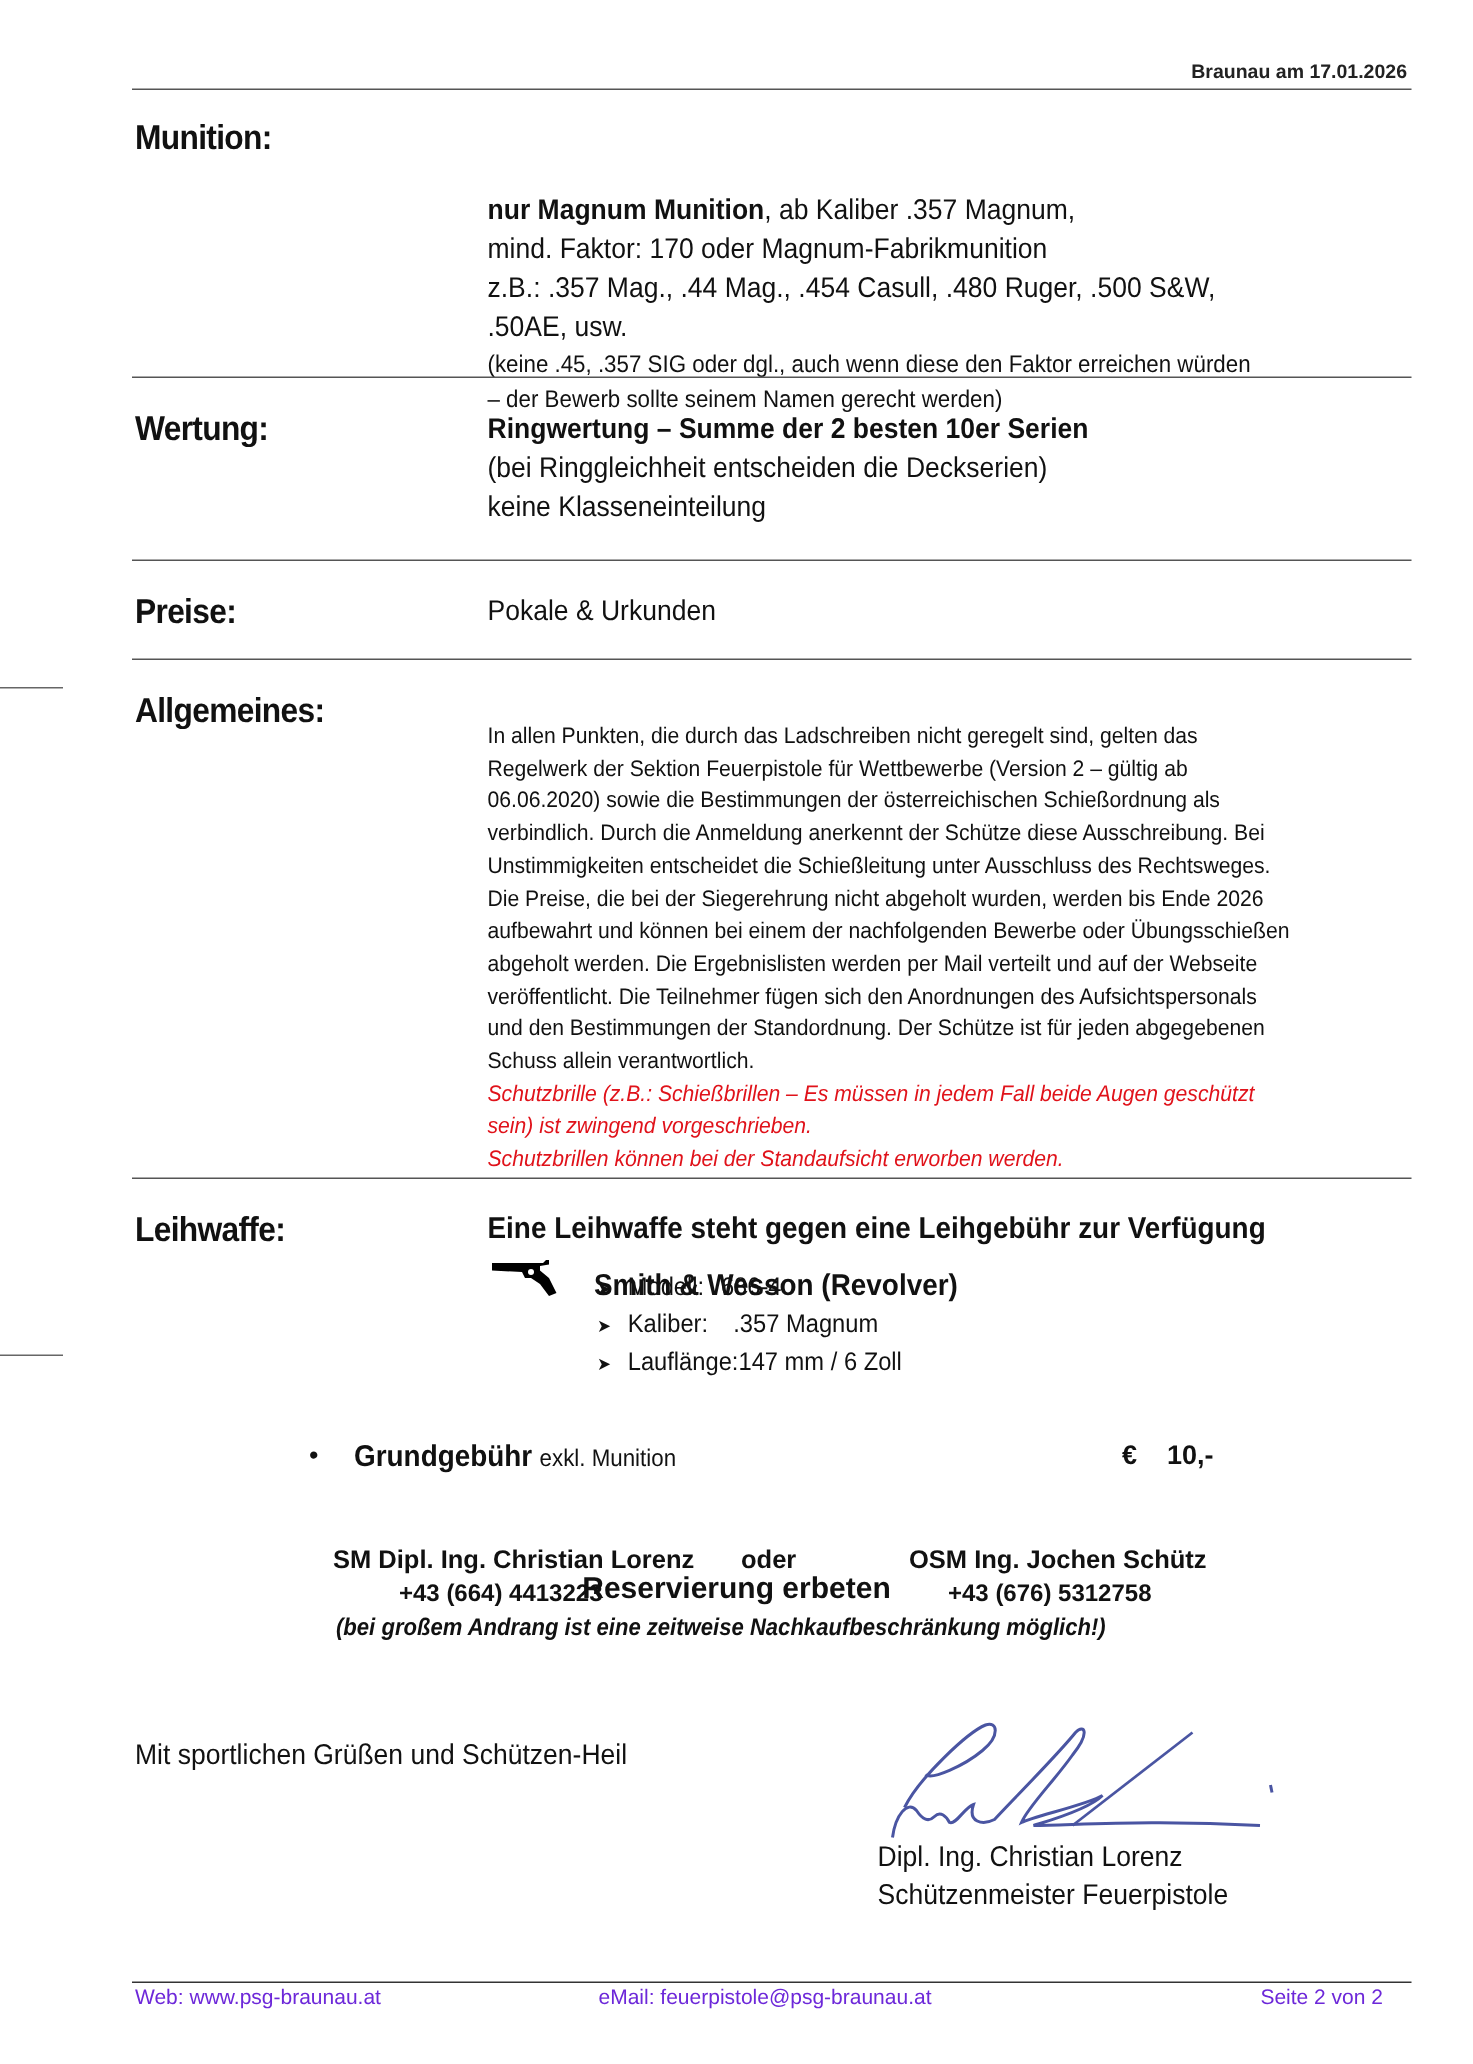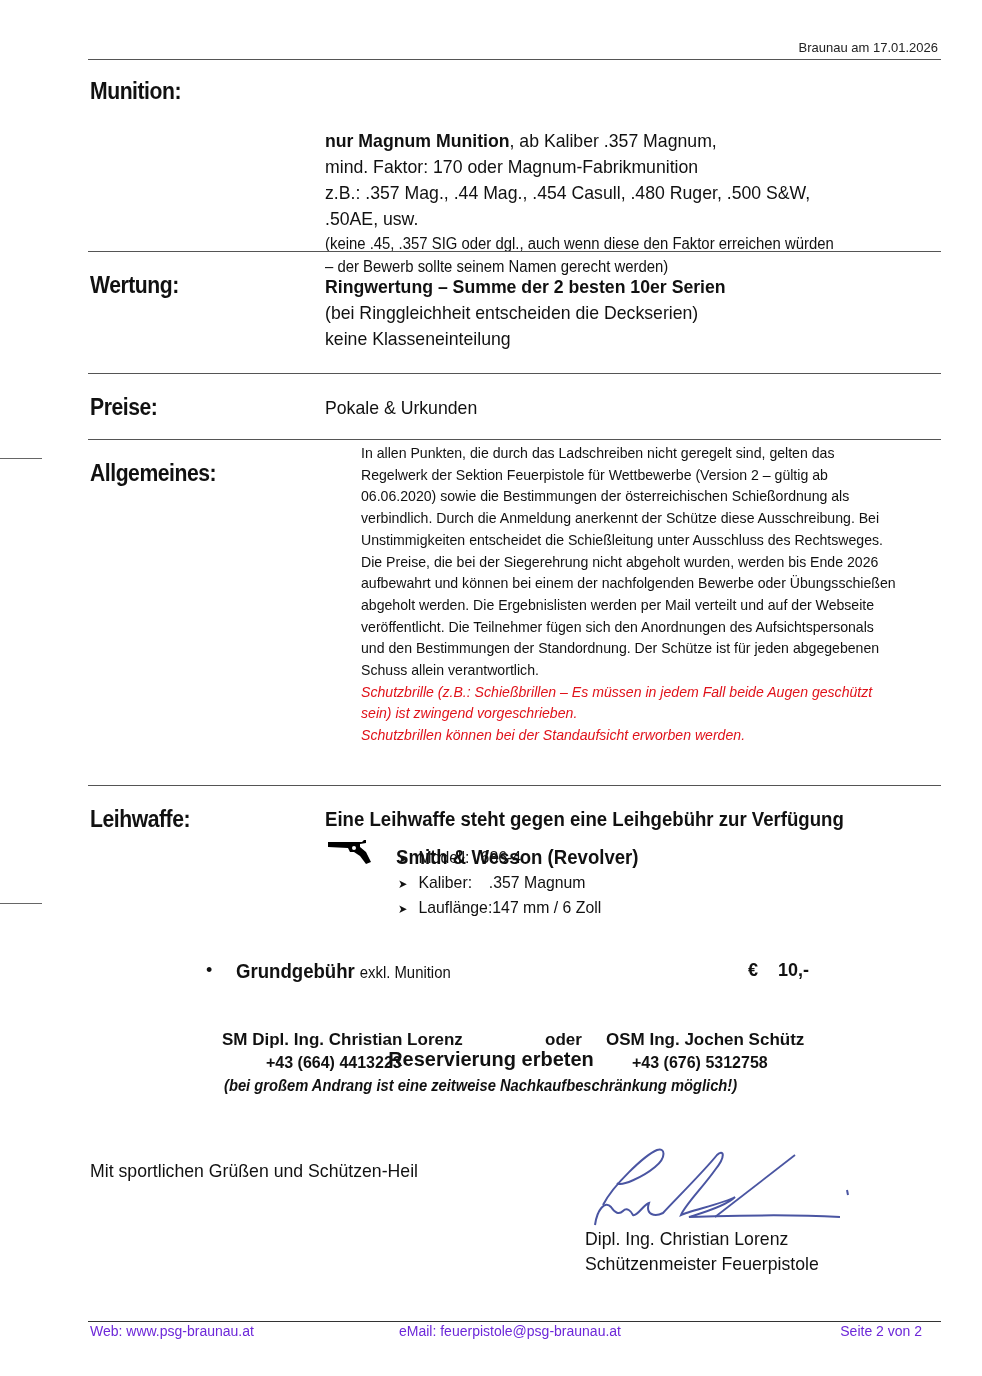--- a/index.html
+++ b/index.html
@@ -8,21 +8,21 @@
   .abs { position:absolute; }
   .hr { position:absolute; left:88px; width:853px; height:0; border-top:1.5px solid #555; }
   .margin-mark { position:absolute; left:0; width:42px; border-top:1.5px solid #666; }
   .label { position:absolute; left:90px; font-size:23px; font-weight:bold; letter-spacing:-0.5px; color:#111; transform:scaleX(0.92); transform-origin:left; }
   .col { position:absolute; left:325px; }
   .t18 { font-size:19px; line-height:26px; transform:scaleX(0.93); transform-origin:left; white-space:nowrap; }
   .t16 { font-size:16px; line-height:23px; transform:scaleX(0.93); transform-origin:left; white-space:nowrap; }
   .t15 { font-size:15px; line-height:21.7px; transform:scaleX(0.94); transform-origin:left; white-space:nowrap; }
   .b { font-weight:bold; }
   .red { color:#e0121a; font-style:italic; }
-  .header-date { position:absolute; right:44px; top:40px; font-size:13px; color:#222; }
+  .header-date { position:absolute; right:44px; top:40px; font-size:13px; color:#222;font-weight:bold; }
   .footer { position:absolute; top:1323px; font-size:14px; color:#6d28d9; }
   .spec-item { display:block; font-size:17px; line-height:23px; white-space:nowrap; transform:scaleX(0.93); transform-origin:left; }
   .arrow { display:inline-block; width:22px; font-size:12px; }
   .center { position:absolute; left:0; width:982px; text-align:center;margin-top:45px; }
 </style>
 </head>
 <body>
 
 <div class="header-date">Braunau am 17.01.2026</div>
 <div class="hr" style="top:59px;"></div>
@@ -47,21 +47,21 @@
 <div class="hr" style="top:373px;"></div>
 
 <div class="label" style="top:394px;">Preise:</div>
 <div class="col" style="top:395px;">
   <div class="t18">Pokale &amp; Urkunden</div>
 </div>
 <div class="hr" style="top:439px;"></div>
 <div class="margin-mark" style="top:458px;"></div>
 
 <div class="label" style="top:460px;">Allgemeines:</div>
-<div class="col" style="top:442px;margin-left:36px;">
+<div class="col" style="top:480px;">
   <div class="t15">In allen Punkten, die durch das Ladschreiben nicht geregelt sind, gelten das</div>
   <div class="t15">Regelwerk der Sektion Feuerpistole für Wettbewerbe (Version 2 – gültig ab</div>
   <div class="t15">06.06.2020) sowie die Bestimmungen der österreichischen Schießordnung als</div>
   <div class="t15">verbindlich. Durch die Anmeldung anerkennt der Schütze diese Ausschreibung. Bei</div>
   <div class="t15">Unstimmigkeiten entscheidet die Schießleitung unter Ausschluss des Rechtsweges.</div>
   <div class="t15">Die Preise, die bei der Siegerehrung nicht abgeholt wurden, werden bis Ende 2026</div>
   <div class="t15">aufbewahrt und können bei einem der nachfolgenden Bewerbe oder Übungsschießen</div>
   <div class="t15">abgeholt werden. Die Ergebnislisten werden per Mail verteilt und auf der Webseite</div>
   <div class="t15">veröffentlicht. Die Teilnehmer fügen sich den Anordnungen des Aufsichtspersonals</div>
   <div class="t15">und den Bestimmungen der Standordnung. Der Schütze ist für jeden abgegebenen</div>
@@ -90,21 +90,21 @@
 </div>
 <div class="margin-mark" style="top:903px;"></div>
 
 <div class="abs" style="left:206px; top:960px; font-size:18px;">•</div>
 <div class="abs t18" style="left:236px; top:958px;"><span class="b" style="font-size:20px;">Grundgebühr</span> <span style="font-size:16px;">exkl. Munition</span></div>
 <div class="abs b" style="left:748px; top:960px; font-size:18px;">€</div>
 <div class="abs b" style="left:778px; top:960px; font-size:18px;">10,-</div>
 
 <div class="center b" style="top:1003px; font-size:20px;">Reservierung erbeten</div>
 <div class="abs b" style="left:222px; top:1030px; font-size:17px;">SM Dipl. Ing. Christian Lorenz</div>
-<div class="abs b" style="left:545px; top:1030px; font-size:17px;">oder</div>
+<div class="abs b" style="left:494px; top:1030px; font-size:17px;">oder</div>
 <div class="abs b" style="left:606px; top:1030px; font-size:17px;">OSM Ing. Jochen Schütz</div>
 <div class="abs b" style="left:266px; top:1054px; font-size:16px;">+43 (664) 4413223</div>
 <div class="abs b" style="left:632px; top:1054px; font-size:16px;">+43 (676) 5312758</div>
 <div class="abs b" style="left:224px; top:1077px; font-size:16px; font-style:italic; white-space:nowrap; transform:scaleX(0.92); transform-origin:left;">(bei großem Andrang ist eine zeitweise Nachkaufbeschränkung möglich!)</div>
 
 <div class="abs t18" style="left:90px; top:1158px;">Mit sportlichen Grüßen und Schützen-Heil</div>
 <div class="abs" style="left:585px; top:1145px; width:270px; height:90px;">
   <svg width="270" height="90" viewBox="0 0 270 90">
     <path d="M18 60 C 28 40, 60 10, 72 5 C 80 2, 82 12, 70 22 C 58 32, 36 42, 32 38" fill="none" stroke="#4a55a2" stroke-width="2"></path>
     <path d="M10 80 C 12 65, 20 55, 26 62 C 30 68, 34 70, 38 66 C 42 62, 46 66, 48 70 C 52 72, 58 60, 64 58 C 60 70, 70 72, 78 68 C 90 55, 120 25, 132 10 C 138 4, 142 10, 130 25 C 118 42, 100 60, 96 70 C 104 66, 140 58, 150 52 C 140 62, 110 70, 104 72 C 130 72, 180 68, 255 72" fill="none" stroke="#4a55a2" stroke-width="2"></path>

